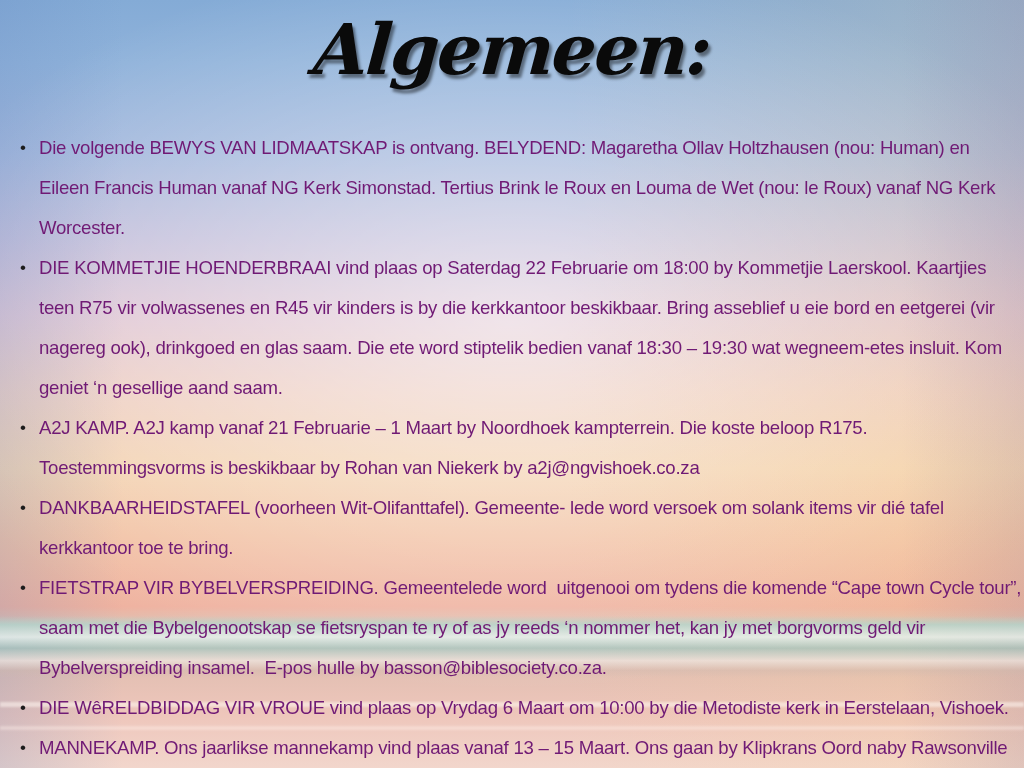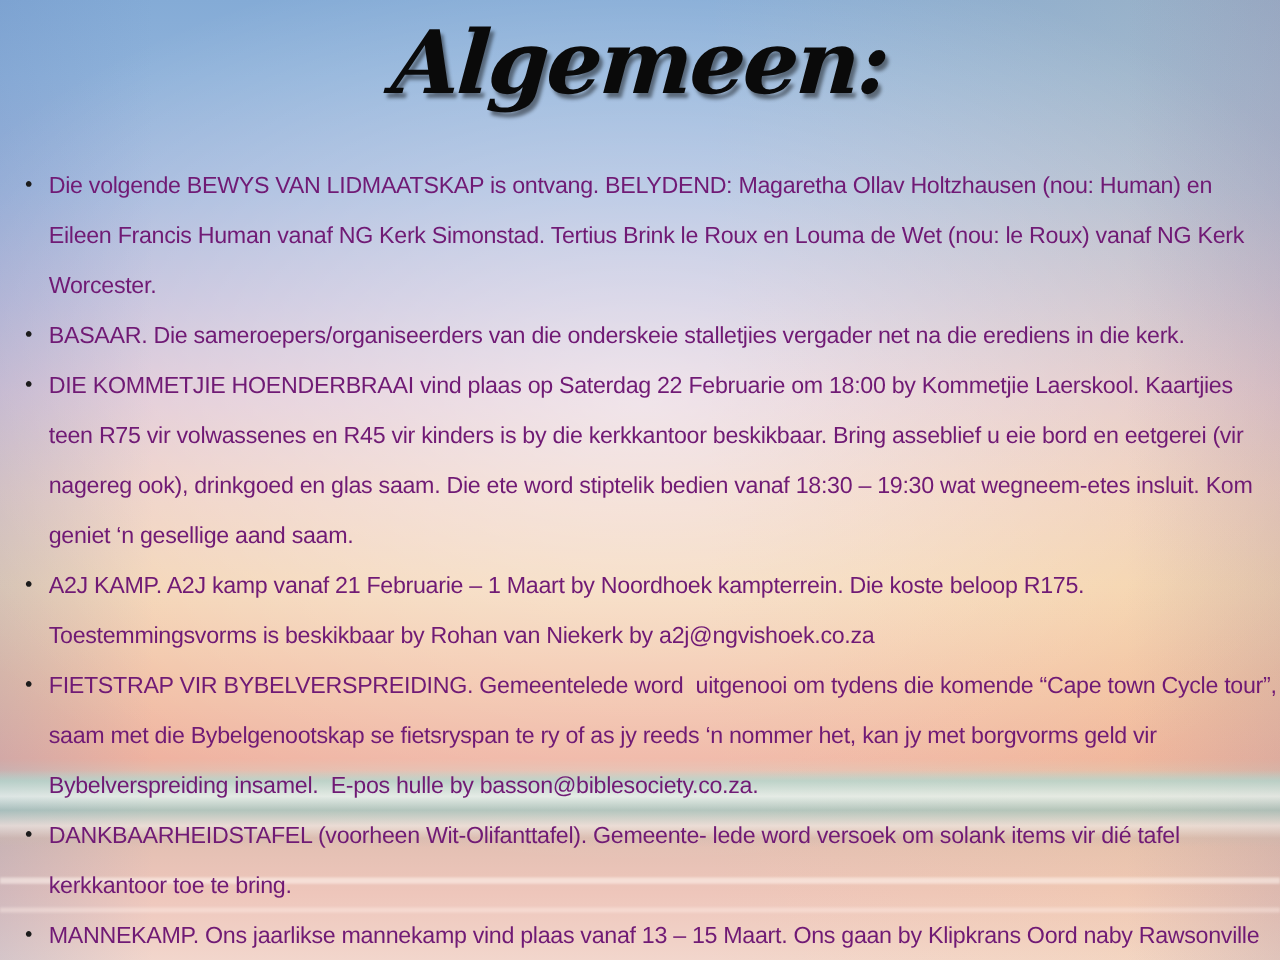--- a/index.html
+++ b/index.html
@@ -137,20 +137,20 @@
   <div class="bg-haze"></div>
   <div class="bg-side-tint"></div>
   <div class="bg-horizon"></div>
   <div class="bg-streak-1"></div>
   <div class="bg-streak-2"></div>
 
   <h1 class="title">Algemeen:</h1>
 
   <ul class="bullets">
     <li><span>Die volgende BEWYS VAN LIDMAATSKAP is ontvang. BELYDEND: Magaretha Ollav Holtzhausen (nou: Human) en Eileen Francis Human vanaf NG Kerk Simonstad. Tertius Brink le Roux en Louma de Wet (nou: le Roux) vanaf NG Kerk Worcester.</span></li>
-    <li><span>BASAAR. Die sameroepers/organiseerders van die onderskeie stalletjies vergader net na die erediens in die kerk.</span></li>
     <li><span>DIE KOMMETJIE HOENDERBRAAI vind plaas op Saterdag 22 Februarie om 18:00 by Kommetjie Laerskool. Kaartjies teen R75 vir volwassenes en R45 vir kinders is by die kerkkantoor beskikbaar. Bring asseblief u eie bord en eetgerei (vir nagereg ook), drinkgoed en glas saam. Die ete word stiptelik bedien vanaf 18:30 – 19:30 wat wegneem-etes insluit. Kom geniet ‘n gesellige aand saam.</span></li>
     <li><span>A2J KAMP. A2J kamp vanaf 21 Februarie – 1 Maart by Noordhoek kampterrein. Die koste beloop R175.  Toestemmingsvorms is beskikbaar by Rohan van Niekerk by a2j@ngvishoek.co.za</span></li>
+    <li><span>DANKBAARHEIDSTAFEL (voorheen Wit-Olifanttafel). Gemeente- lede word versoek om solank items vir dié tafel kerkkantoor toe te bring.</span></li>
     <li><span>FIETSTRAP VIR BYBELVERSPREIDING. Gemeentelede word  uitgenooi om tydens die komende “Cape town Cycle tour”, saam met die Bybelgenootskap se fietsryspan te ry of as jy reeds ‘n nommer het, kan jy met borgvorms geld vir Bybelverspreiding insamel.  E-pos hulle by basson@biblesociety.co.za.</span></li>
-    <li><span>DANKBAARHEIDSTAFEL (voorheen Wit-Olifanttafel). Gemeente- lede word versoek om solank items vir dié tafel kerkkantoor toe te bring.</span></li>
+    <li><span>DIE WêRELDBIDDAG VIR VROUE vind plaas op Vrydag 6 Maart om 10:00 by die Metodiste kerk in Eerstelaan, Vishoek.</span></li>
     <li><span>MANNEKAMP. Ons jaarlikse mannekamp vind plaas vanaf 13 – 15 Maart. Ons gaan by Klipkrans Oord naby Rawsonville kamp. Die koste is R115,00 pppn (R230,00 vir 2 nagte). Kan die persone wat wil saamgaan asseblief julle e-pos adresse en 6 Maart selfoonnommers vir ds. Jan deurstuur na jan@ngvishoek.co.za om sodoende kommunikasie te vergemaklik. Hou daardie naweek oop en kom geniet dit saam met ons.</span></li>
   </ul>
 </div>
 
 </body></html>

